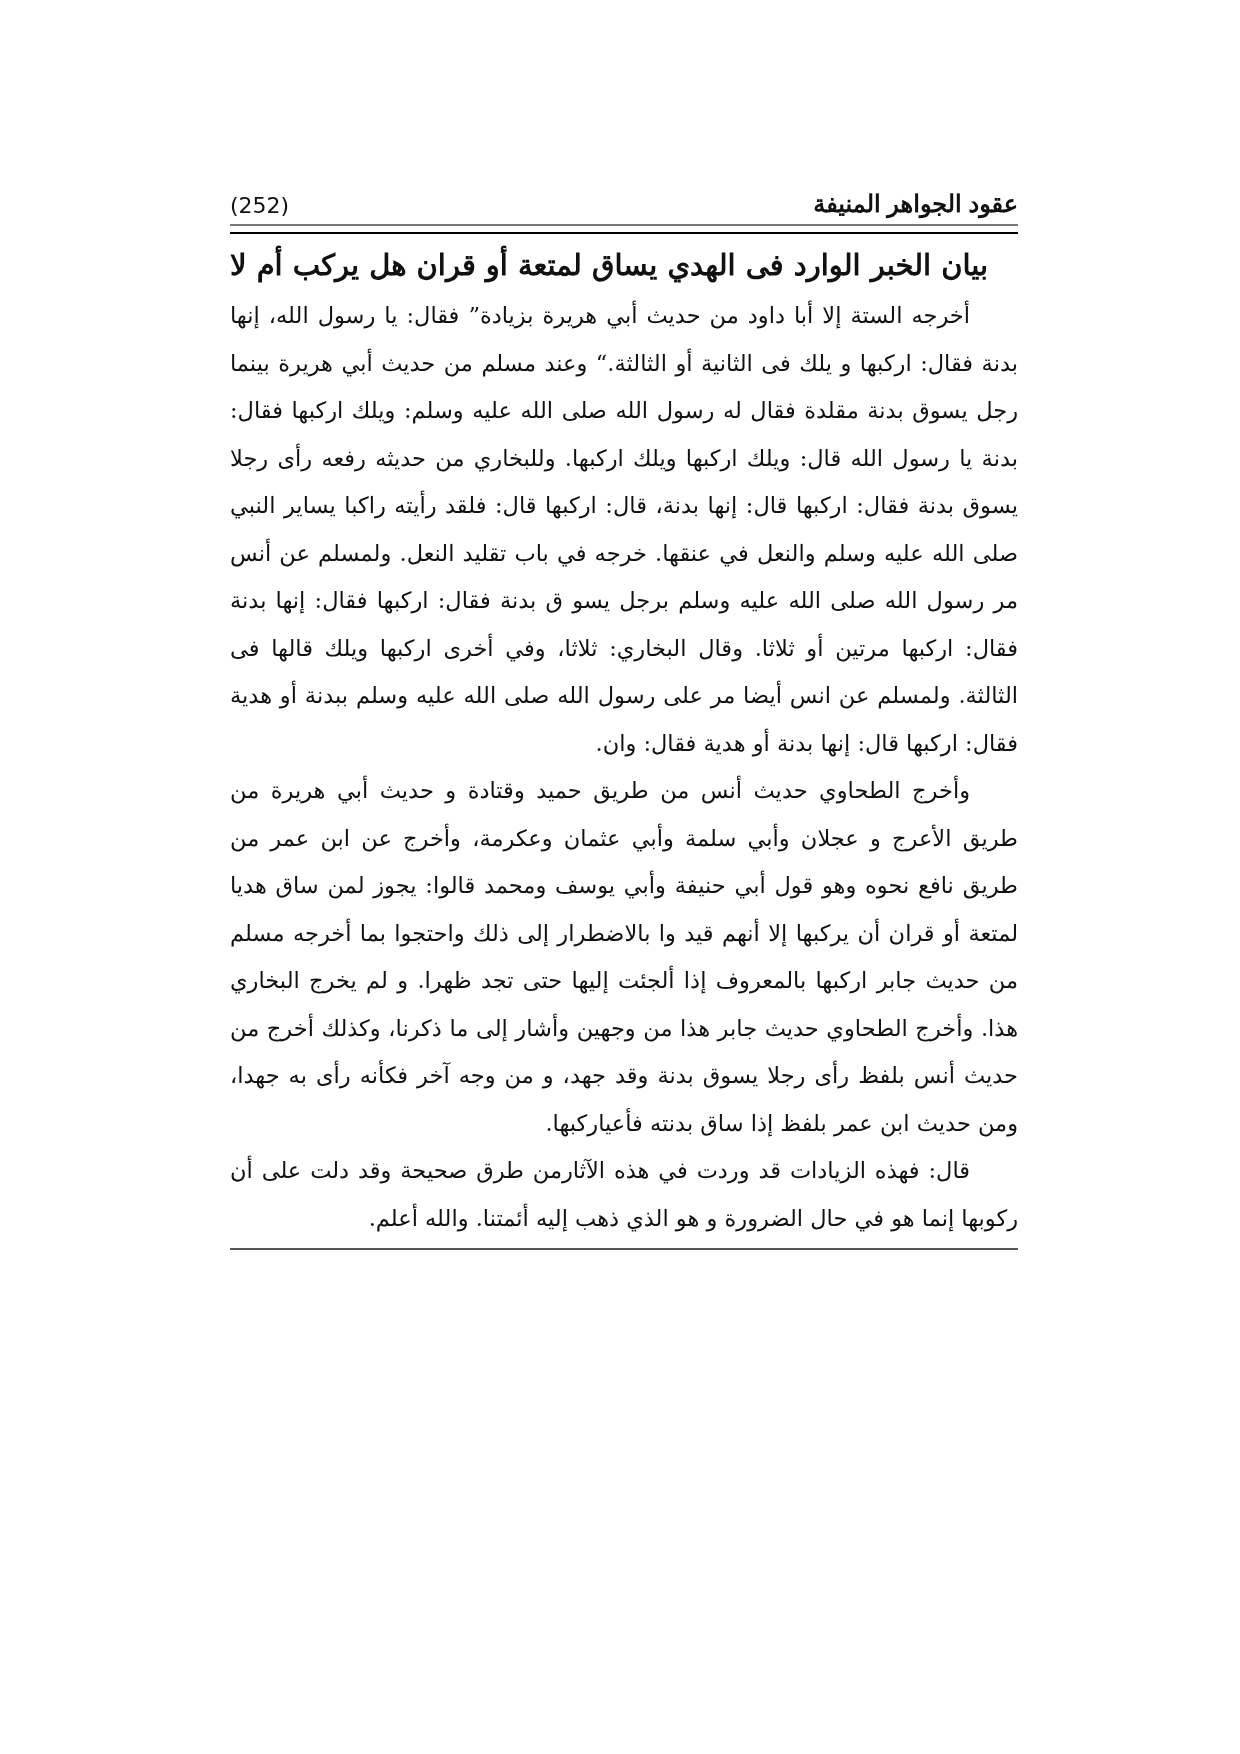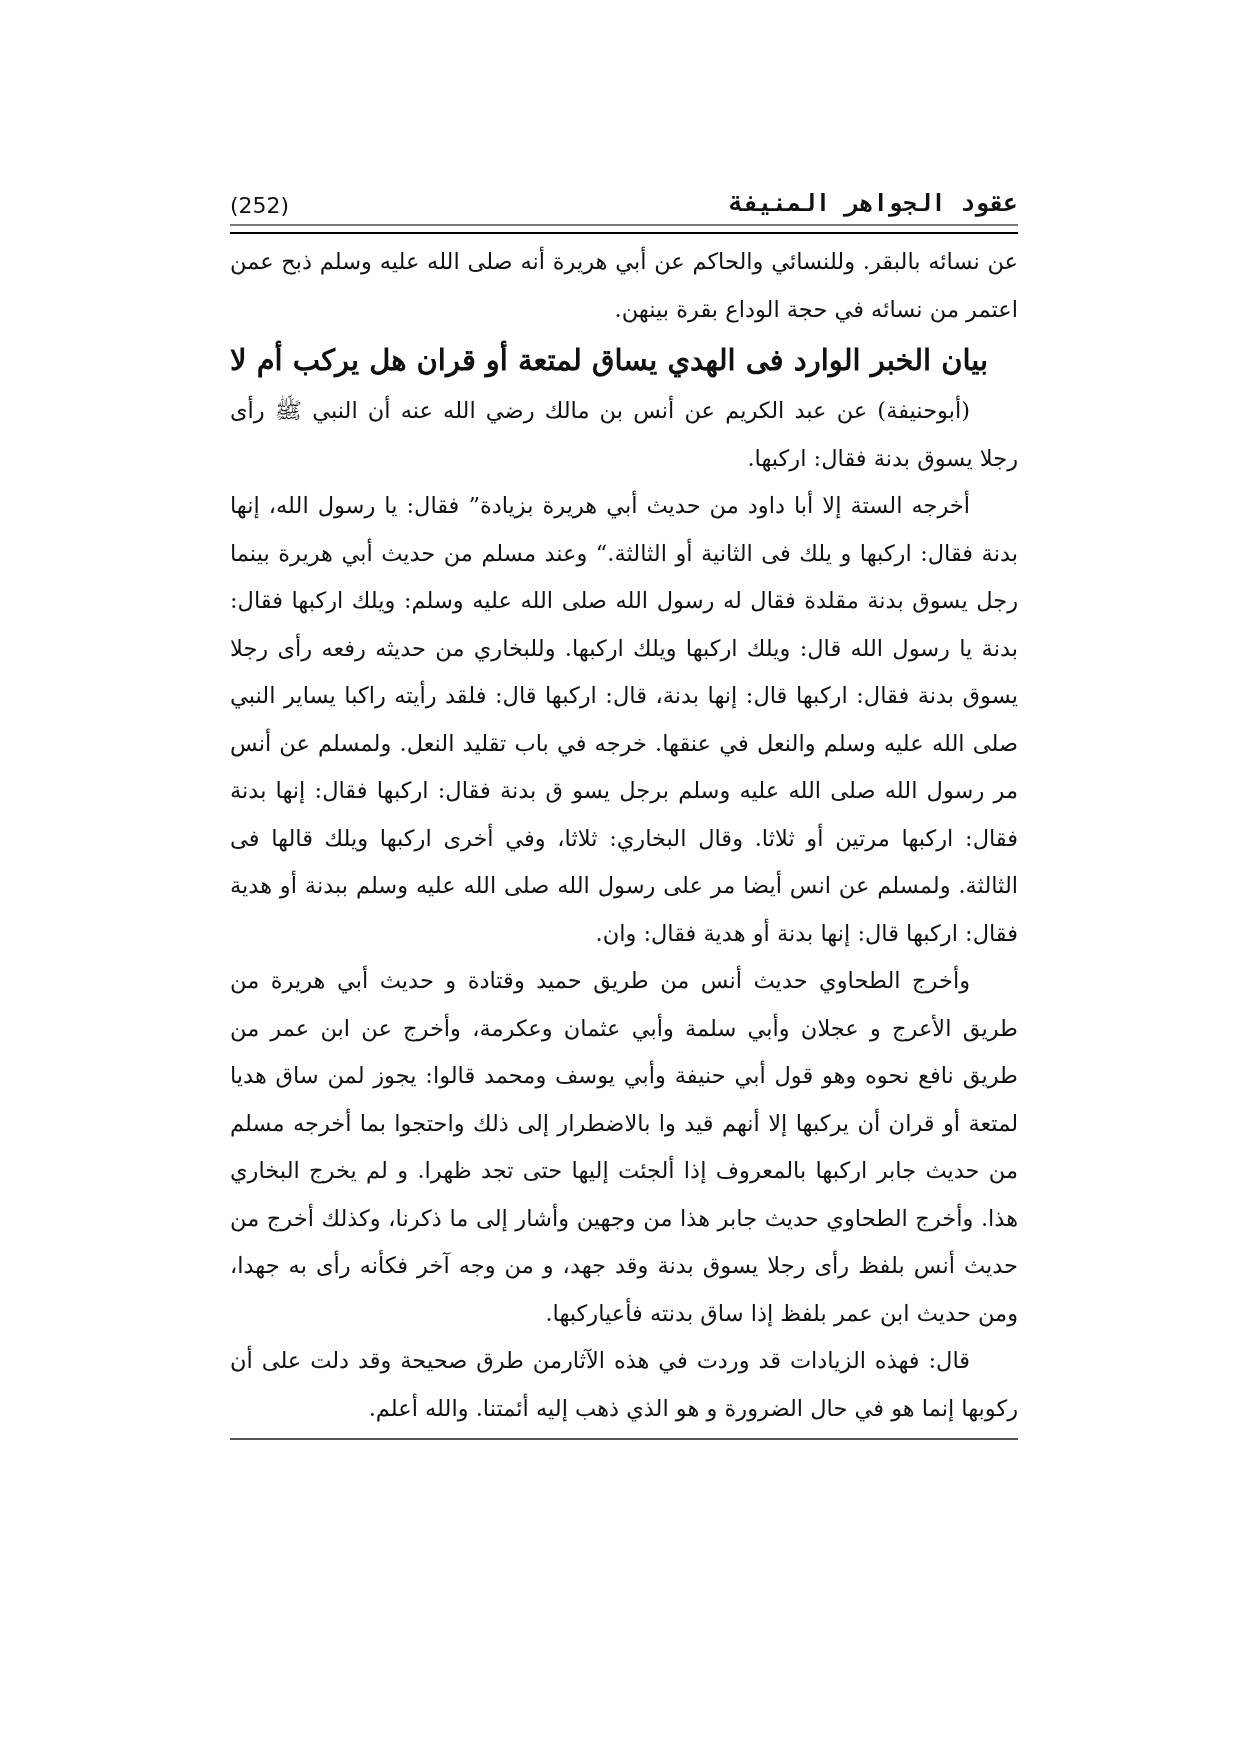--- a/index.html
+++ b/index.html
@@ -1,42 +1,40 @@
 <!DOCTYPE html>
 <html><head>
   <meta charset="utf-8">
   <style>
     html, body { margin:0; padding:0; background:#ffffff; }
     body { width:1240px; height:1754px; position:relative; overflow:hidden;
       font-family: "DejaVu Serif", "Liberation Serif", serif; color:#111; }
     .page { position:absolute; left:230px; top:180px; width:788px; }
     .header { direction:rtl; display:flex; justify-content:space-between; align-items:flex-end; height:38px; }
-    .book-title { font-family:Liberation Mono, monospace; font-weight:bold; font-size:24px; }
+    .book-title { font-family:Liberation Sans, sans-serif; font-weight:bold; font-size:24px; }
     .page-num { font-family:"DejaVu Sans", sans-serif; font-size:22px; direction:rtl; }
     .rule-double { margin-top:6px; height:6px; border-top:2px solid #777; border-bottom:2px solid #000; }
     .body { direction:rtl; text-align:justify; font-size:22.5px; line-height:47.5px; margin-top:4px; }
     .body p { margin:0; }
     .indent { text-indent:48px; }
     .heading { font-weight:bold; font-size:29px; line-height:54px; text-align:left; white-space:nowrap; }
     .rule-bottom { height:0; border-top:2px solid #555; margin-top:6px; }
     .footer { direction:rtl; text-align:center; font-family:"DejaVu Sans", sans-serif; font-weight:bold; font-size:22px; margin-top:12px; }
   </style>
 </head>
 <body>
 
 <div class="page">
   <div class="header">
     <span class="book-title">عقود الجواهر المنيفة</span>
     <span class="page-num">(252)</span>
   </div>
   <div class="rule-double"></div>
 
   <div class="body">
-    <p>عن نسائه بالبقر. وللنسائي والحاكم عن أبي هريرة أنه صلى الله عليه وسلم ذبح عمن اعتمر من نسائه في حجة الوداع بقرة بينهن.</p>
     <div class="heading">بيان الخبر الوارد فى الهدي يساق لمتعة أو قران هل يركب أم لا</div>
-    <p class="indent">(أبوحنيفة) عن عبد الكريم عن أنس بن مالك رضي الله عنه أن النبي ﷺ رأى رجلا يسوق بدنة فقال: اركبها.</p>
     <p class="indent">أخرجه الستة إلا أبا داود من حديث أبي هريرة بزيادة” فقال: يا رسول الله، إنها بدنة فقال: اركبها و يلك فى الثانية أو الثالثة.“ وعند مسلم من حديث أبي هريرة بينما رجل يسوق بدنة مقلدة فقال له رسول الله صلى الله عليه وسلم: ويلك اركبها فقال: بدنة يا رسول الله قال: ويلك اركبها ويلك اركبها. وللبخاري من حديثه رفعه رأى رجلا يسوق بدنة فقال: اركبها قال: إنها بدنة، قال: اركبها قال: فلقد رأيته راكبا يساير النبي صلى الله عليه وسلم والنعل في عنقها. خرجه في باب تقليد النعل. ولمسلم عن أنس مر رسول الله صلى الله عليه وسلم برجل يسو ق بدنة فقال: اركبها فقال: إنها بدنة فقال: اركبها مرتين أو ثلاثا. وقال البخاري: ثلاثا، وفي أخرى اركبها ويلك قالها فى الثالثة. ولمسلم عن انس أيضا مر على رسول الله صلى الله عليه وسلم ببدنة أو هدية فقال: اركبها قال: إنها بدنة أو هدية فقال: وان.</p>
     <p class="indent">وأخرج الطحاوي حديث أنس من طريق حميد وقتادة و حديث أبي هريرة من طريق الأعرج و عجلان وأبي سلمة وأبي عثمان وعكرمة، وأخرج عن ابن عمر من طريق نافع نحوه وهو قول أبي حنيفة وأبي يوسف ومحمد قالوا: يجوز لمن ساق هديا لمتعة أو قران أن يركبها إلا أنهم قيد وا بالاضطرار إلى ذلك واحتجوا بما أخرجه مسلم من حديث جابر اركبها بالمعروف إذا ألجئت إليها حتى تجد ظهرا. و لم يخرج البخاري هذا. وأخرج الطحاوي حديث جابر هذا من وجهين وأشار إلى ما ذكرنا، وكذلك أخرج من حديث أنس بلفظ رأى رجلا يسوق بدنة وقد جهد، و من وجه آخر فكأنه رأى به جهدا، ومن حديث ابن عمر بلفظ إذا ساق بدنته فأعياركبها.</p>
     <p class="indent">قال: فهذه الزيادات قد وردت في هذه الآثارمن طرق صحيحة وقد دلت على أن ركوبها إنما هو في حال الضرورة و هو الذي ذهب إليه أئمتنا. والله أعلم.</p>
   </div>
 
   <div class="rule-bottom"></div>
 </div>
 
 </body></html>

